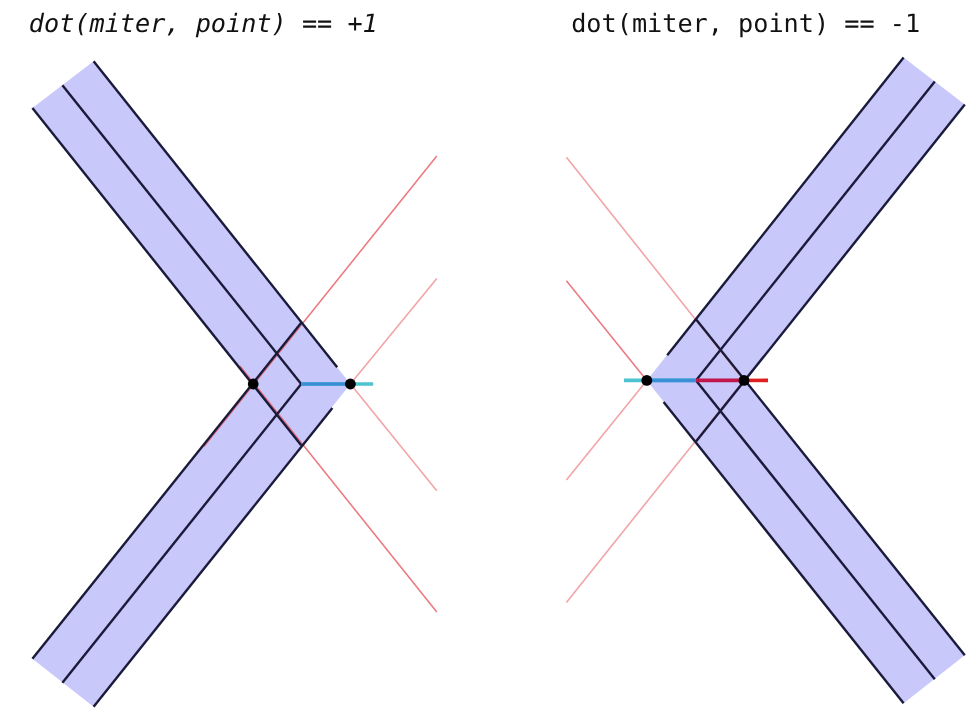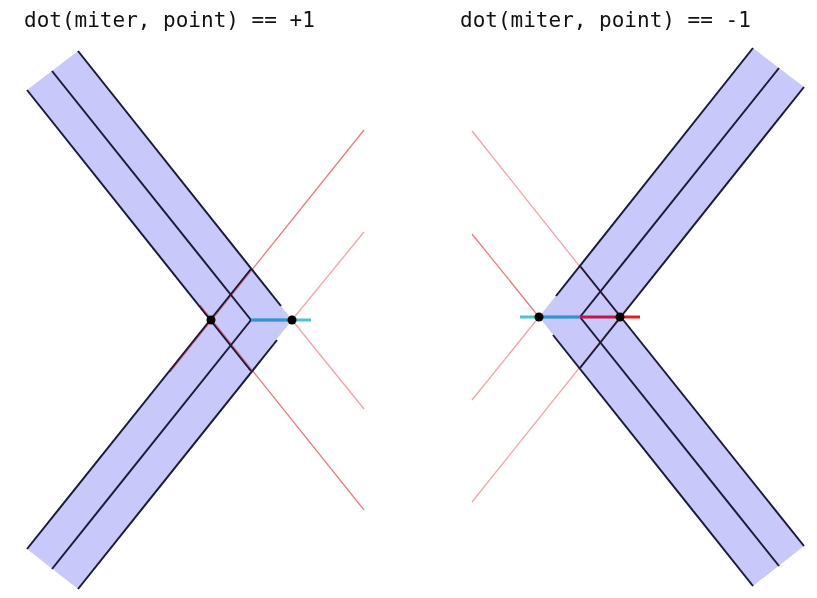--- a/index.html
+++ b/index.html
@@ -2,22 +2,22 @@
 <html><head>
 <meta charset="utf-8">
 <style>
   html, body { margin: 0; padding: 0; background: #ffffff; }
   body { width: 817px; height: 598px; position: relative; overflow: hidden; }
   .title {
     position: absolute; top: 8px;
     font-family: "DejaVu Sans Mono", "Liberation Mono", monospace;
     font-size: 21px; color: #111111; white-space: pre; letter-spacing: 0px;
   }
-  #title-left { left: 24px; }
-  #title-right { left: 460px; }
+  #title-left { left: 24px; font-style: italic; }
+  #title-right { left: 476px; }
   svg { position: absolute; left: 0; top: 0; }
 </style>
 </head>
 <body>
 
 <div class="title" id="title-left">dot(miter, point) == +1</div>
 <div class="title" id="title-right">dot(miter, point) == -1</div>
 
 <svg width="817" height="598" viewBox="0 0 817 598">
 

